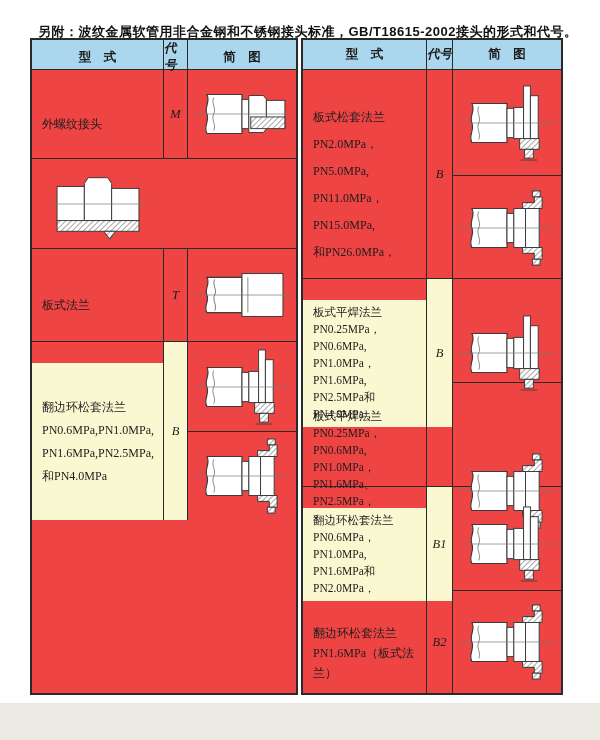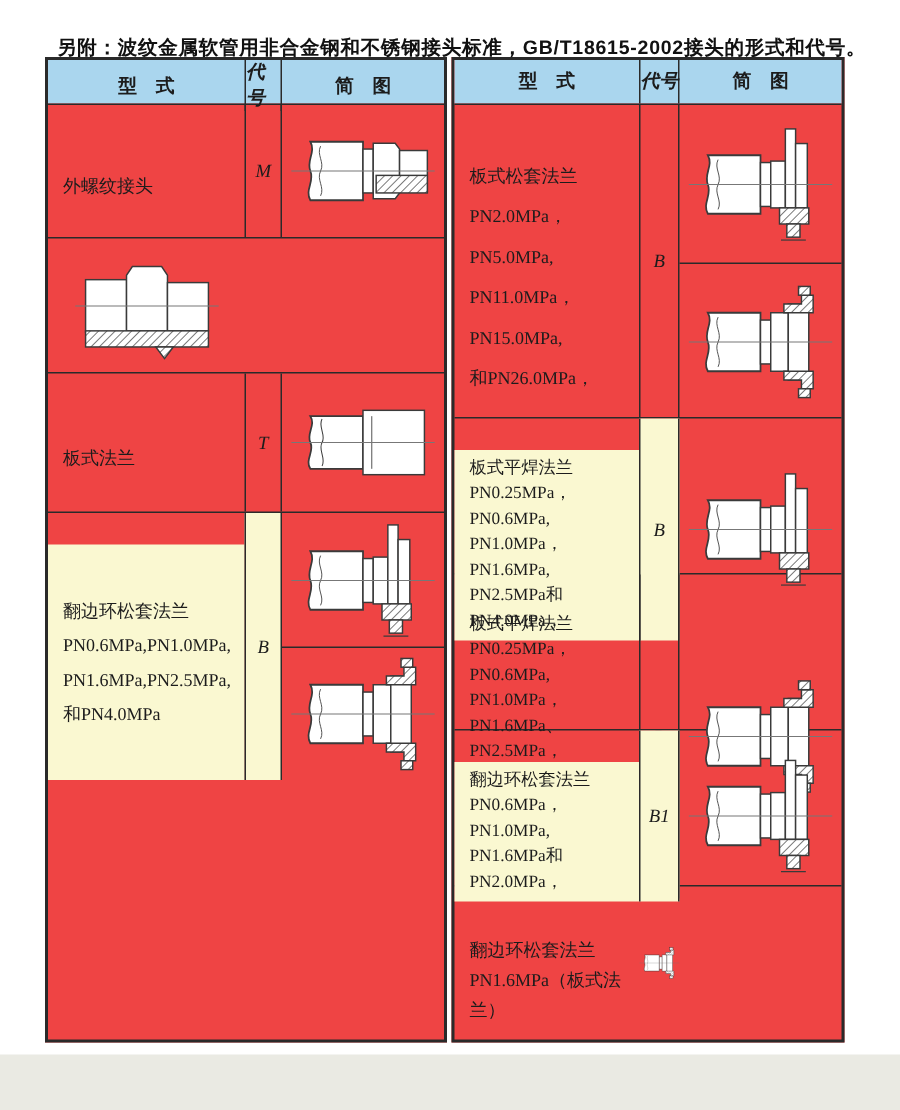--- a/index.html
+++ b/index.html
@@ -299,20 +299,21 @@
               <line x1="64" y1="78" x2="81" y2="78" stroke="#3a3a3a" stroke-width="0.8"></line>
               <line x1="1" y1="40" x2="99" y2="40" stroke="#777" stroke-width="0.7"></line>
             </svg>
           </div>
       </div>
     </div>
 
     <div class="row" style="height:103px" data-hl="false">
       <div class="cell c-type lh20">翻边环松套法兰
 PN1.6MPa（板式法兰）</div>
+      <div class="cell c-code">B2</div>
       <div class="cell c-diag">
         <div class="sub" style="height:100%">
             <svg width="98" height="78" viewBox="0 0 100 80">
               <path d="M14,20 H50 V60 H14 c-4,-7 3,-13 0,-20 c-3,-7 4,-13 0,-20 z" fill="#fff" stroke="#3a3a3a" stroke-width="1.2"></path>
               <path d="M21,23 c-3,6 3,11 0,17 c-3,6 3,11 0,17" fill="none" stroke="#3a3a3a" stroke-width="0.6"></path>
               <rect x="50" y="25" width="7" height="30" fill="#fff" stroke="#3a3a3a"></rect>
               <rect x="57" y="20" width="12" height="40" fill="#fff" stroke="#3a3a3a"></rect>
               <rect x="69" y="14" width="14" height="52" fill="#fff" stroke="#3a3a3a"></rect>
               <path d="M66,20 h20 v-12 h-8 v6 h-12 z" fill="url(#ph)" stroke="#3a3a3a"></path>
               <path d="M66,60 h20 v12 h-8 v-6 h-12 z" fill="url(#ph)" stroke="#3a3a3a"></path>

